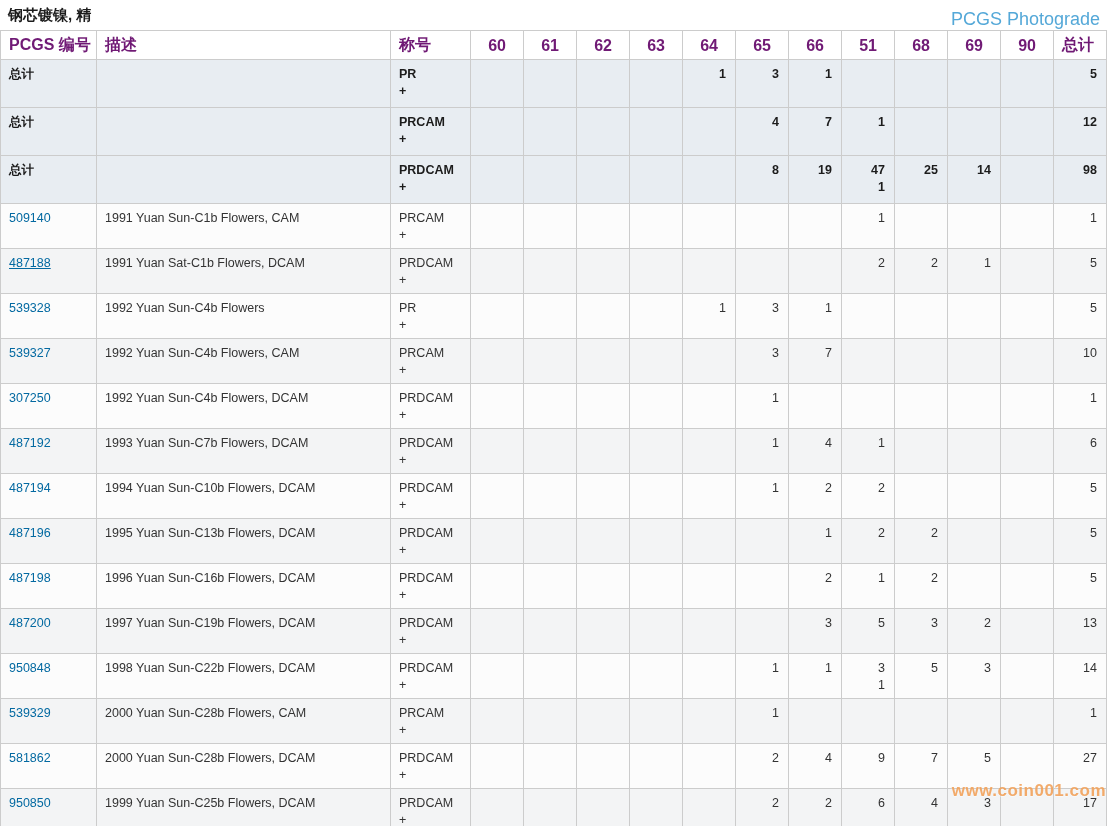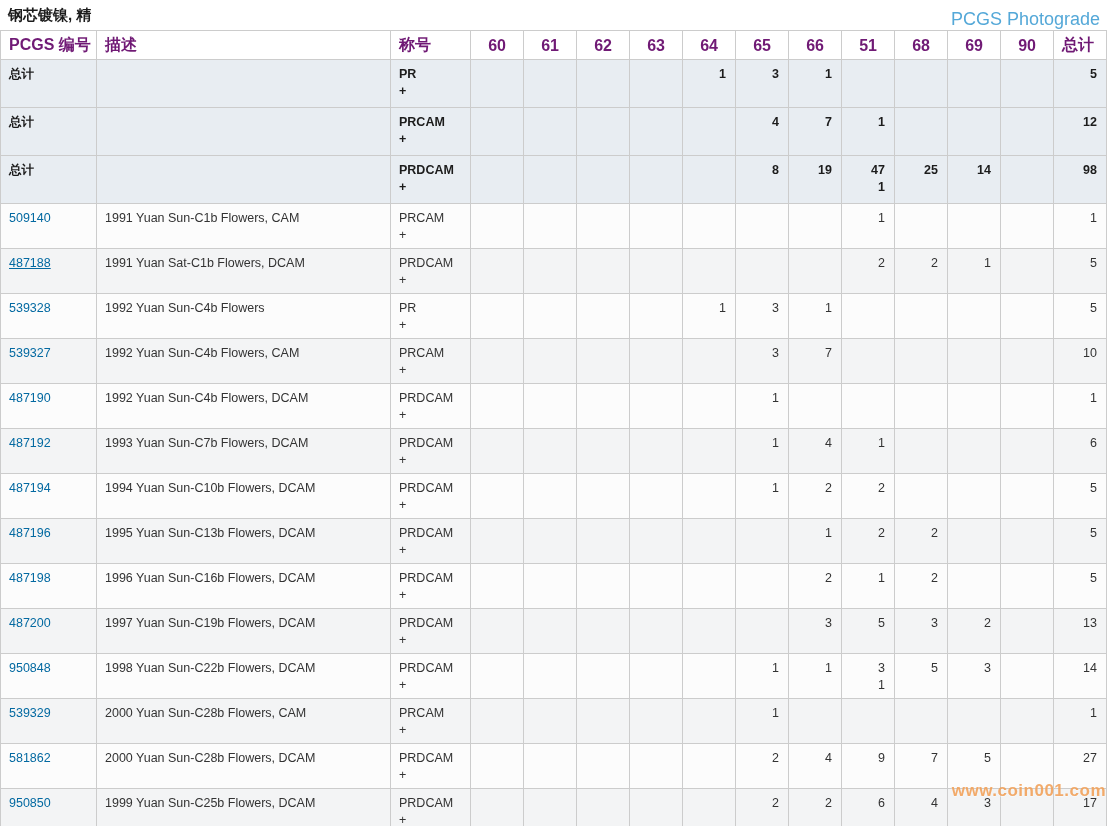--- a/index.html
+++ b/index.html
@@ -510,21 +510,21 @@
           <div class="line"></div>
           <div class="line"></div>
         </td>
         <td class="num">
           <div class="line">10</div>
           <div class="line"></div>
         </td>
       </tr>
       <tr>
         <td>
-          <div class="line"><a class="pcgs">487190</a></div>
+          <div class="line"><a class="pcgs">307250</a></div>
         </td>
         <td>
           <div class="line">1992 Yuan Sun-C4b Flowers, DCAM</div>
         </td>
         <td>
           <div class="line">PRDCAM</div>
           <div class="line">+</div>
         </td>
         <td class="num">
           <div class="line"></div>

